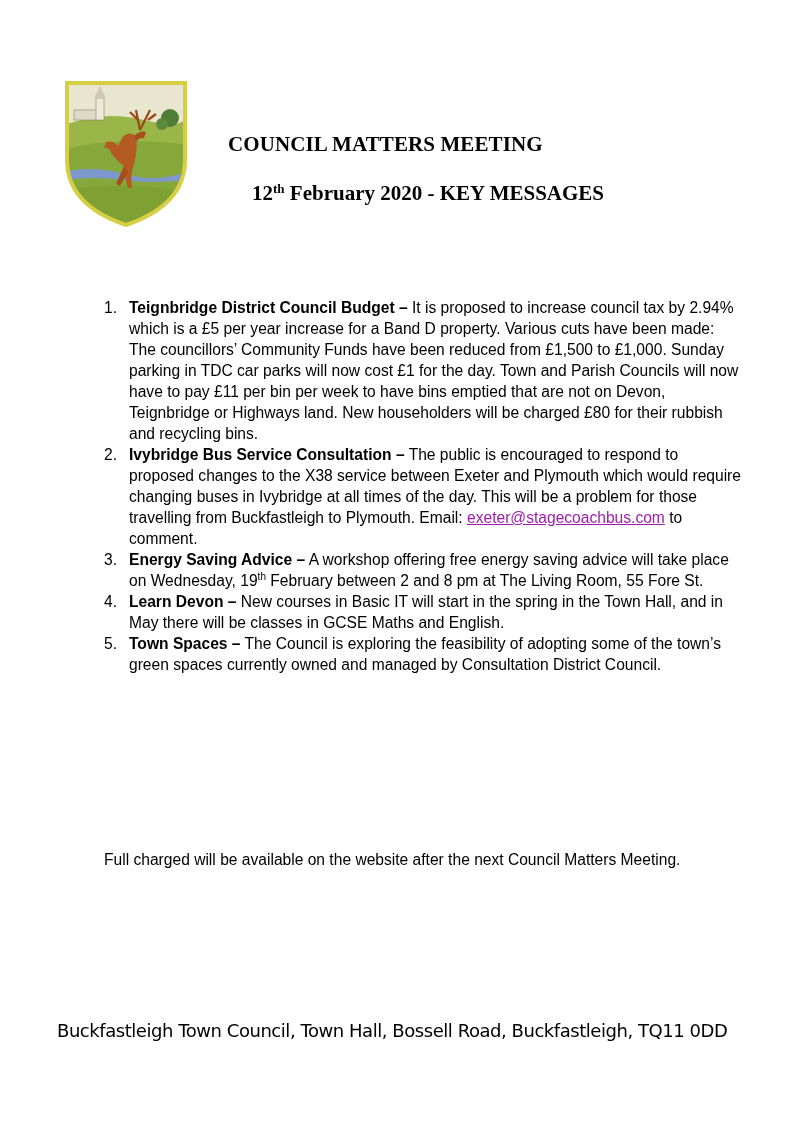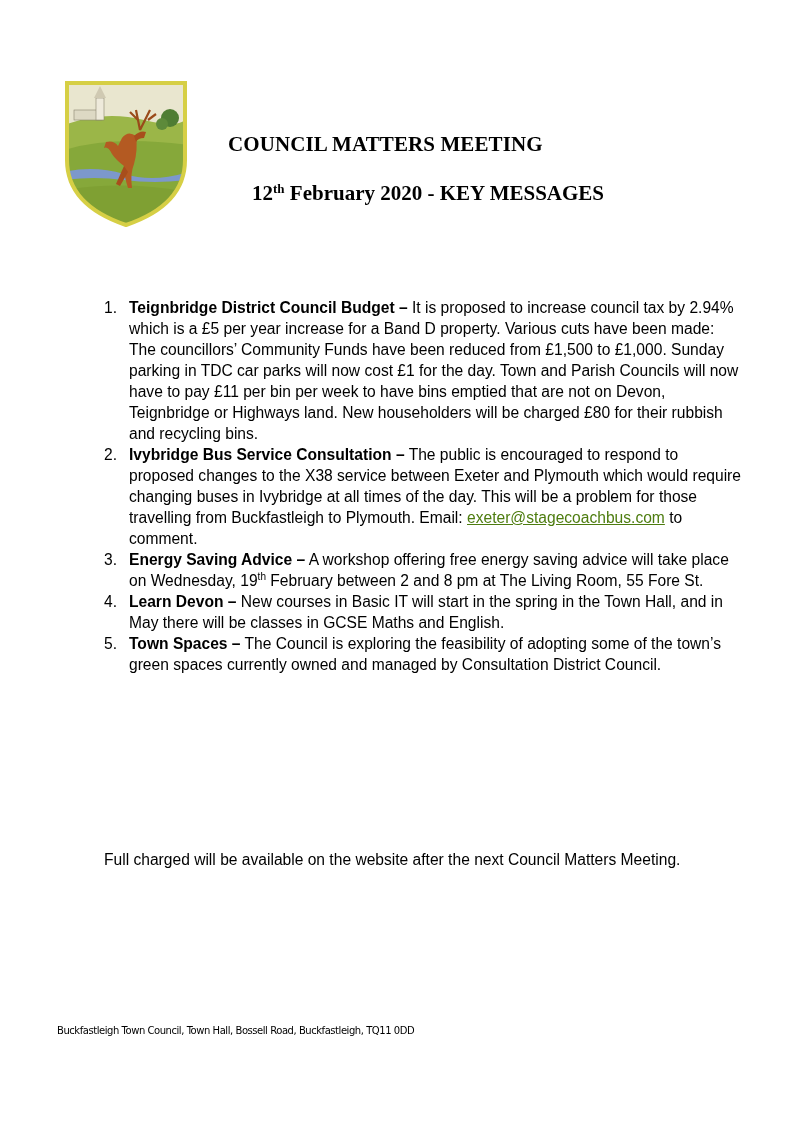--- a/index.html
+++ b/index.html
@@ -5,24 +5,24 @@
   html, body { margin: 0; padding: 0; background: #ffffff; }
   body { width: 794px; height: 1123px; position: relative; overflow: hidden; color: #000; }
   .crest { position: absolute; left: 64px; top: 80px; width: 124px; height: 148px; }
   .title { position: absolute; left: 228px; top: 132px; width: 440px; font-family: "Liberation Serif", serif; font-weight: bold; font-size: 21px; letter-spacing: 0.1px; white-space: nowrap; }
   .subtitle { position: absolute; left: 252px; top: 181px; font-family: "Liberation Serif", serif; font-weight: bold; font-size: 21px; white-space: nowrap; }
   .subtitle sup { font-size: 13px; vertical-align: 7px; line-height: 0; }
   .list { position: absolute; left: 104px; top: 297px; width: 640px; margin: 0; padding: 0; list-style: none; font-family: "Liberation Sans", sans-serif; font-size: 15.6px; line-height: 21px; }
   .list li { position: relative; padding-left: 25px; }
   .list .num { position: absolute; left: 0; top: 0; }
   .list .head { font-weight: bold; }
-  .list a { color: #4d7c0f; text-decoration: underline; }
+  .list a { color: #a21caf; text-decoration: underline; }
   .list sup { font-size: 10px; vertical-align: 6px; line-height: 0; }
   .note { position: absolute; left: 104px; top: 851px; font-family: "Liberation Sans", sans-serif; font-size: 15.6px; white-space: nowrap; }
-  .footer { position: absolute; left: 57px; top: 1022px; font-family: "DejaVu Sans", sans-serif; font-size: 10px; line-height: 17px; letter-spacing: -0.45px; white-space: nowrap; }
+  .footer { position: absolute; left: 57px; top: 1022px; font-family: "DejaVu Sans", sans-serif; font-size: 18px; line-height: 17px; letter-spacing: -0.45px; white-space: nowrap; }
   .footer a { color: #0b2fc8; text-decoration: underline; }
   .footer .clerk { position: absolute; left: 219px; }
 </style>
 </head>
 <body>
 
 <div class="crest">
   <svg width="124" height="148" viewBox="0 0 124 148">
     <defs>
       <clipPath id="shield">

